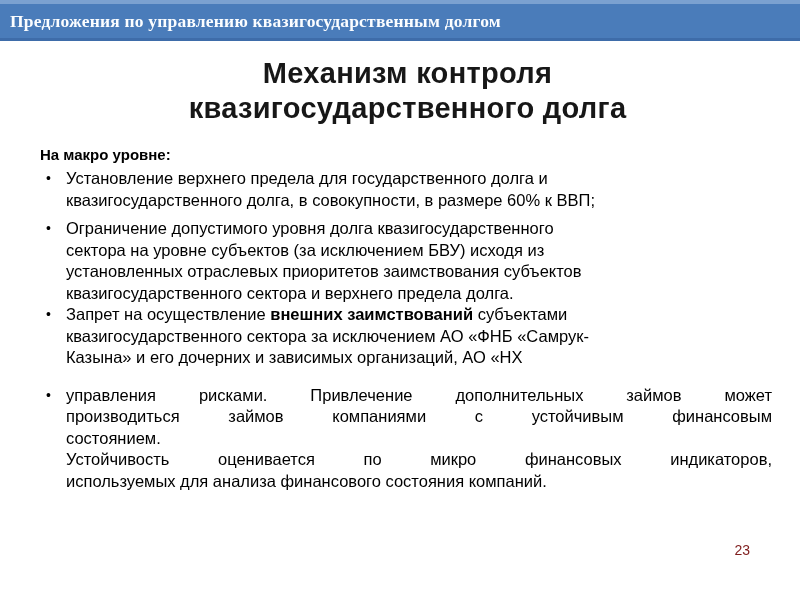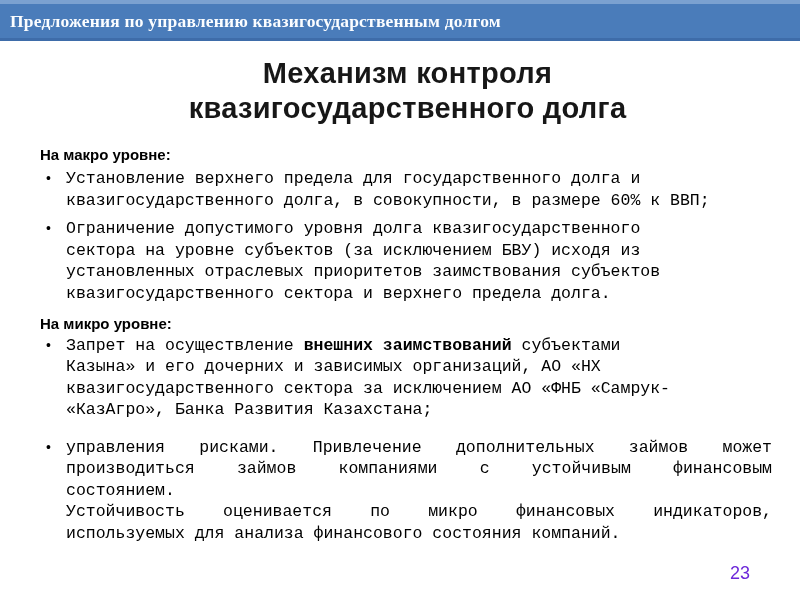--- a/index.html
+++ b/index.html
@@ -44,38 +44,38 @@
   .body {
     margin: 18px 28px 0 40px;
     font-size: 16.5px;
     line-height: 21.5px;
   }
 
   .sec-heading { font-weight: bold; font-size: 15px; }
 
   .bullet { display: flex; align-items: flex-start; }
   .dot { flex: none; width: 26px; padding-left: 6px; font-size: 14px; }
-  .btext { flex: 1; min-width: 0; font-family: Liberation Mono, monospace; }
+  .btext { flex: 1; min-width: 0; }
 
   .line  { white-space: nowrap; }
   .jline { text-align: justify; text-align-last: justify; }
   .jline-end { text-align: right; text-align-last: left; }
 
   .b { font-weight: bold; }
 
   .mt3  { margin-top: 3px; }
   .mt7  { margin-top: 7px; }
   .mt9  { margin-top: 9px; }
   .mt16 { margin-top: 16px; }
 
   .page-num {
     position: absolute;
-    top: 563px; right: 50px;
-    font-size: 18px;
-    color: #6d28d9;
+    top: 542px; right: 50px;
+    font-size: 14px;
+    color: #7f1d1d;
   }
 </style>
 </head>
 <body>
 
 <div class="slide">
 
   <div class="header">
     <span class="header-title">Предложения по управлению квазигосударственным долгом</span>
   </div>
@@ -100,29 +100,27 @@
     <div class="bullet mt7">
       <span class="dot">•</span>
       <div class="btext">
         <div class="line">Ограничение допустимого уровня долга квазигосударственного</div>
         <div class="line">сектора на уровне субъектов (за исключением БВУ) исходя из</div>
         <div class="line">установленных отраслевых приоритетов заимствования субъектов</div>
         <div class="line">квазигосударственного сектора и верхнего предела долга.</div>
       </div>
     </div>
 
-    <div class="sec-heading mt9">На микро уровне:</div>
 
     <div class="bullet">
       <span class="dot">•</span>
       <div class="btext">
         <div class="line"><span>Запрет на осуществление </span><span class="b">внешних заимствований</span><span> субъектами</span></div>
+        <div class="line">квазигосударственного сектора за исключением АО «ФНБ «Самрук-</div>
         <div class="line">Казына» и его дочерних и зависимых организаций, АО «НХ</div>
-        <div class="line">квазигосударственного сектора за исключением АО «ФНБ «Самрук-</div>
-        <div class="line">«КазАгро», Банка Развития Казахстана;</div>
       </div>
     </div>
 
     <div class="bullet mt16">
       <span class="dot">•</span>
       <div class="btext">
         <div class="jline">управления рисками. Привлечение дополнительных займов может</div>
         <div class="jline">производиться займов компаниями с устойчивым финансовым</div>
         <div class="jline-end">состоянием.</div>
       </div>

